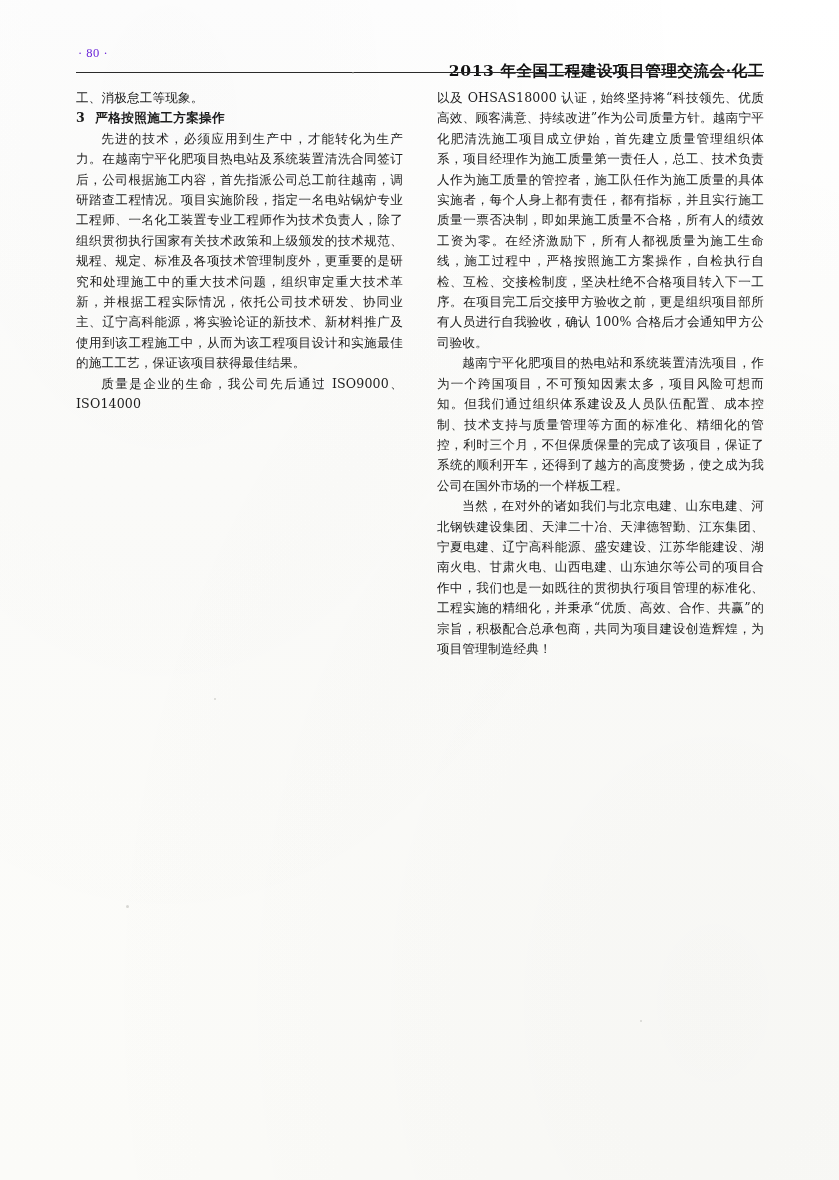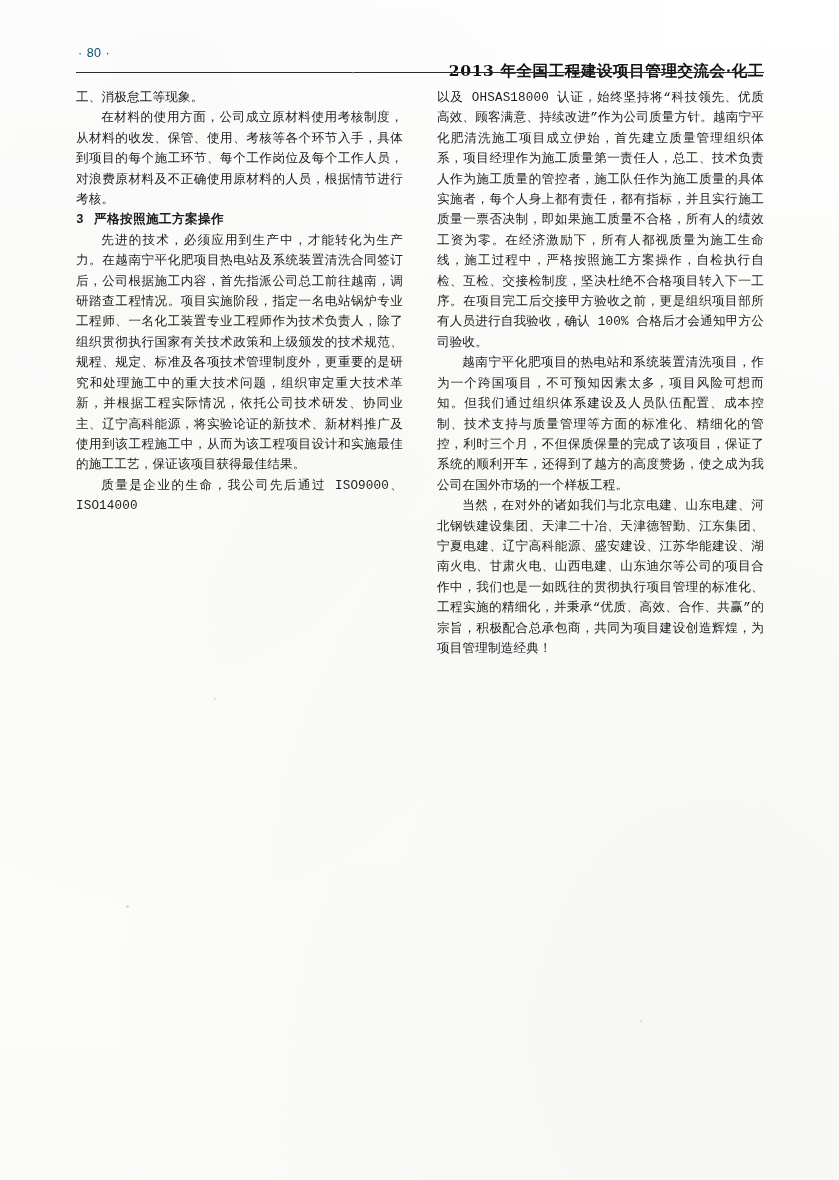--- a/index.html
+++ b/index.html
@@ -42,22 +42,22 @@
   .header {
     position: relative;
     height: 30px;
   }
   .page-num {
     position: absolute;
     left: 2px;
     top: 2px;
     font-size: 12.5px;
     letter-spacing: 0.5px;
-    color: #0c4a6e;
-    font-family: Liberation Sans, sans-serif;
+    color: #6d28d9;
+    font-family: Liberation Serif, serif;
   }
   .header-title {
     position: absolute;
     right: 0;
     top: 17px;
     font-size: 15.5px;
     font-weight: bold;
     letter-spacing: 0.6px;
     color: #111;
     white-space: nowrap;
@@ -71,21 +71,20 @@
     background: #2b2b2b;
   }
   
   .columns {
     position: absolute;
     left: 76px;
     top: 88px;
     width: 688px;
     display: flex;
     gap: 34px;
-    font-family: Liberation Mono, monospace;
   }
   .col {
     width: 327px;
     font-size: 12.6px;
     line-height: 20.4px;
     text-align: justify;
     text-justify: inter-ideograph;
     color: #1c1c1c;
     letter-spacing: 0.15px;
   }
@@ -123,21 +122,20 @@
       <span class="page-num">· 80 ·</span>
       <span class="header-title">2013 年全国工程建设项目管理交流会·化工</span>
       <div class="header-rule"></div>
     </div>
   </div>
 
   <div class="columns">
 
     <div class="col">
       <p>工、消极怠工等现象。</p>
-      <p class="indent">在材料的使用方面，公司成立原材料使用考核制度，从材料的收发、保管、使用、考核等各个环节入手，具体到项目的每个施工环节、每个工作岗位及每个工作人员，对浪费原材料及不正确使用原材料的人员，根据情节进行考核。</p>
       <p class="sec-head">
         <span class="num">3</span><span>严格按照施工方案操作</span>
       </p>
       <p class="indent">先进的技术，必须应用到生产中，才能转化为生产力。在越南宁平化肥项目热电站及系统装置清洗合同签订后，公司根据施工内容，首先指派公司总工前往越南，调研踏查工程情况。项目实施阶段，指定一名电站锅炉专业工程师、一名化工装置专业工程师作为技术负责人，除了组织贯彻执行国家有关技术政策和上级颁发的技术规范、规程、规定、标准及各项技术管理制度外，更重要的是研究和处理施工中的重大技术问题，组织审定重大技术革新，并根据工程实际情况，依托公司技术研发、协同业主、辽宁高科能源，将实验论证的新技术、新材料推广及使用到该工程施工中，从而为该工程项目设计和实施最佳的施工工艺，保证该项目获得最佳结果。</p>
       <p class="indent">质量是企业的生命，我公司先后通过 ISO9000、ISO14000</p>
     </div>
 
     <div class="col">
       <p>以及 OHSAS18000 认证，始终坚持将“科技领先、优质高效、顾客满意、持续改进”作为公司质量方针。越南宁平化肥清洗施工项目成立伊始，首先建立质量管理组织体系，项目经理作为施工质量第一责任人，总工、技术负责人作为施工质量的管控者，施工队任作为施工质量的具体实施者，每个人身上都有责任，都有指标，并且实行施工质量一票否决制，即如果施工质量不合格，所有人的绩效工资为零。在经济激励下，所有人都视质量为施工生命线，施工过程中，严格按照施工方案操作，自检执行自检、互检、交接检制度，坚决杜绝不合格项目转入下一工序。在项目完工后交接甲方验收之前，更是组织项目部所有人员进行自我验收，确认 100% 合格后才会通知甲方公司验收。</p>
       <p class="indent">越南宁平化肥项目的热电站和系统装置清洗项目，作为一个跨国项目，不可预知因素太多，项目风险可想而知。但我们通过组织体系建设及人员队伍配置、成本控制、技术支持与质量管理等方面的标准化、精细化的管控，利时三个月，不但保质保量的完成了该项目，保证了系统的顺利开车，还得到了越方的高度赞扬，使之成为我公司在国外市场的一个样板工程。</p>

